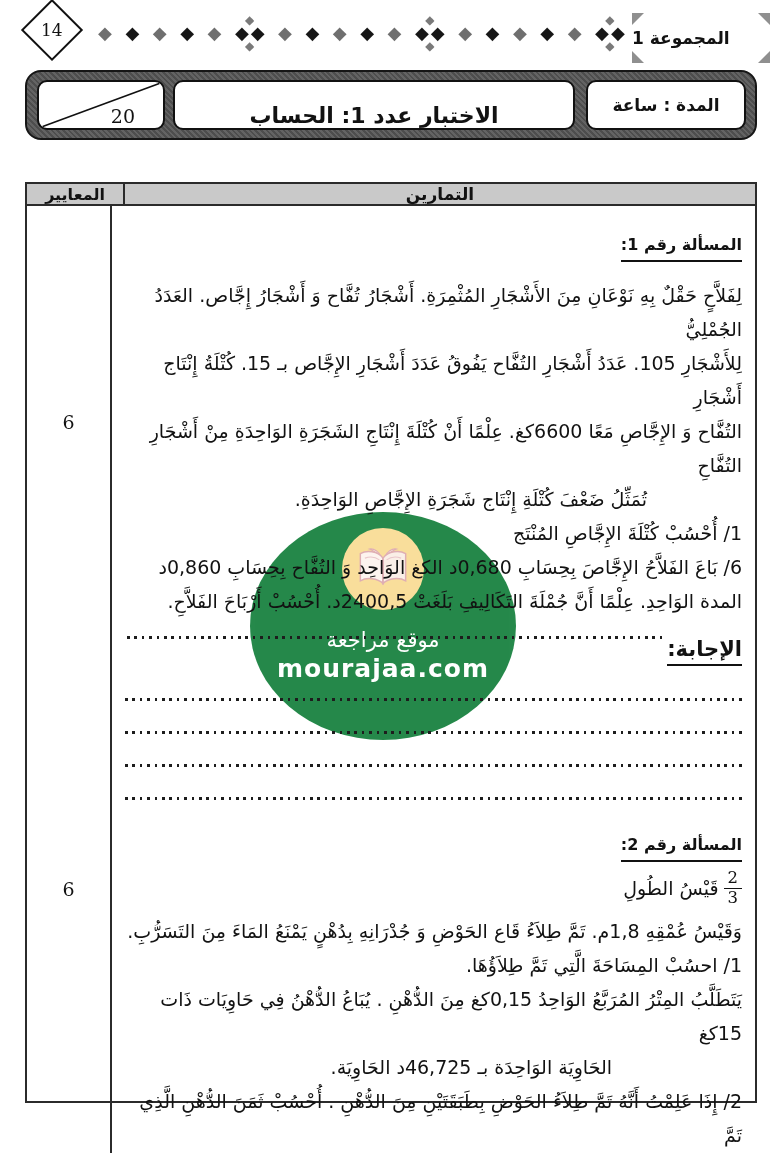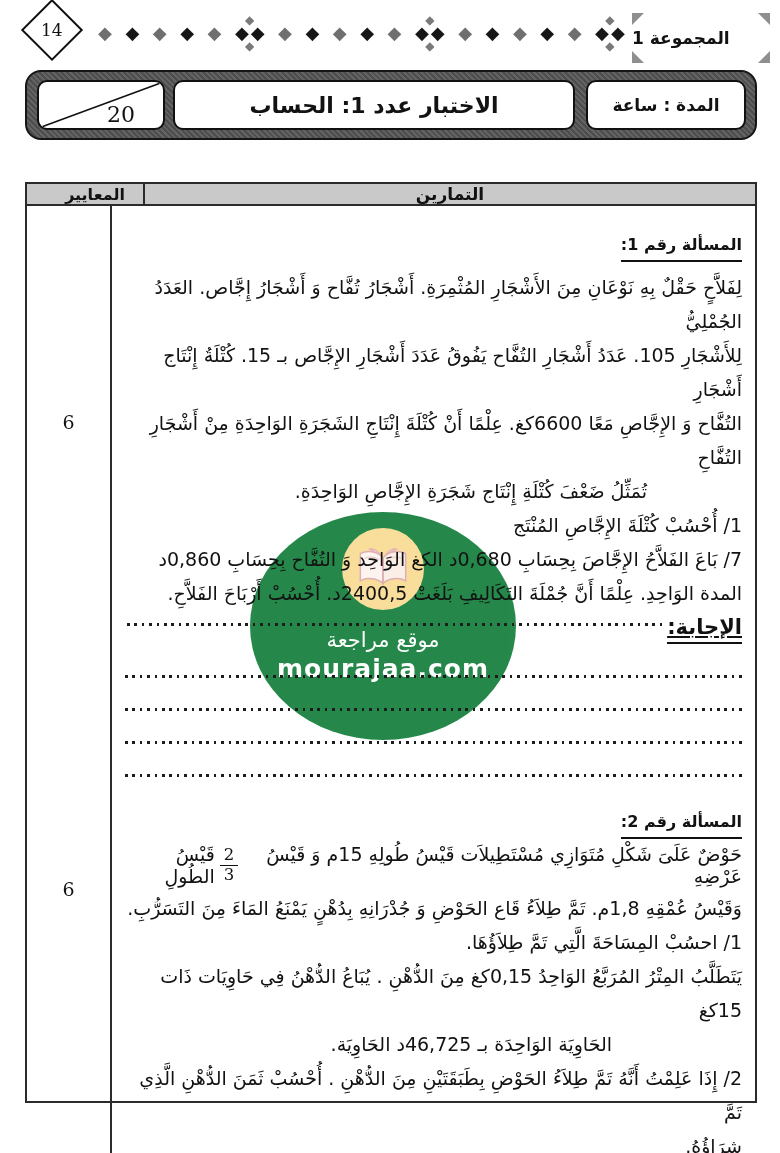--- a/index.html
+++ b/index.html
@@ -45,24 +45,24 @@
     background:#565656;
     background-image:repeating-linear-gradient(45deg, rgba(255,255,255,.08) 0 2px, rgba(0,0,0,.10) 2px 4px);
     border:2.5px solid #161616; border-radius:16px;
   }
   .hbox {
     position:absolute; top:8px; bottom:8px; background:#fff;
     border:2.2px solid #111; border-radius:10px;
     display:flex; align-items:center; justify-content:center;
   }
   .duration-box { right:9px; width:160px; font-weight:bold; font-size:17px; direction:rtl; }
-  .title-box { left:146px; right:180px; font-weight:bold; font-size:22px; direction:rtl; }
+  .title-box { left:146px; right:180px; font-weight:bold; font-size:22px; direction:rtl;align-items:flex-end; }
   .score-box { left:10px; width:128px; }
   .score-box svg { position:absolute; inset:0; width:100%; height:100%; }
-  .score-box .score { position:absolute; right:28px; bottom:1px; font-size:22px; font-family:"DejaVu Serif", serif; }
+  .score-box .score { position:absolute; right:28px; bottom:1px; font-size:19px; font-family:"DejaVu Serif", serif; }
 
   
   .watermark {
     position:absolute; left:250px; top:512px; width:266px; height:228px;
     border-radius:50%; background:#edc4c8; opacity:.93; z-index:1;
     display:flex; flex-direction:column; align-items:center;
   }
   .wm-badge {
     margin-top:16px; width:82px; height:82px; border-radius:50%;
     background:#f9dc94; display:flex; align-items:center; justify-content:center;
@@ -70,46 +70,46 @@
   .wm-name { margin-top:18px; color:#fff; font-size:21px; direction:rtl; }
   .wm-url  { margin-top:2px; color:#fff; font-size:25px; font-weight:bold; letter-spacing:1px; }
 
   
   .exam-table {
     position:absolute; left:25px; top:182px; width:732px; height:921px;
     border:2px solid #2b2b2b; z-index:2; display:flex; flex-direction:column;
     background:transparent;
   }
   .t-head { display:flex; height:31px; background:#c9c9c9; border-bottom:2px solid #2b2b2b; }
-  .t-head .crit { width:98px; border-right:2px solid #2b2b2b; display:flex; align-items:center; justify-content:center; font-weight:bold; font-size:16px; direction:rtl;margin-left:20px; }
+  .t-head .crit { width:98px; border-right:2px solid #2b2b2b; display:flex; align-items:center; justify-content:center; font-weight:bold; font-size:16px; direction:rtl; }
   .t-head .exos { flex:1; display:flex; align-items:center; justify-content:center; font-weight:bold; font-size:17px; direction:rtl; }
   .t-body { flex:1; display:flex; position:relative; }
   .crit-col { width:85px; border-right:2px solid #2b2b2b; position:relative; }
   .crit-col .mark { position:absolute; left:0; right:0; text-align:center; font-size:19px; font-family:"DejaVu Serif", serif; }
   .mark-1 { top:205px; }
   .mark-2 { top:672px; }
   .exo-col { flex:1; position:relative; padding:0 13px; direction:rtl; }
 
   
   .p-title {
     display:inline-block; font-weight:bold; font-size:16px;
     border-bottom:2.4px solid #111; padding-bottom:2px; line-height:26px;
   }
   .mt-title1 { margin-top:26px; }
   .mt-title2 { margin-top:32px; }
   .p-line { font-size:19px; line-height:34px; text-align:right; }
-  .first-line { margin-top:8px; }
+  .first-line { margin-top:16px; }
   .indent-r { padding-right:95px; }
   .indent-r2 { padding-right:130px; }
   .frac-line { display:flex; direction:rtl; align-items:center; height:52px; font-size:19px; gap:5px; }
   .frac { display:inline-flex; flex-direction:column; align-items:center; line-height:1.15; font-size:16.5px; font-family:"DejaVu Serif", serif; }
   .frac .num { border-bottom:1.8px solid #111; padding:0 4px; }
   .frac .den { padding:0 4px; }
 
-  .answer-row { display:flex; direction:rtl; align-items:center; margin-top:3px; height:32px;text-decoration:underline; }
+  .answer-row { display:flex; direction:rtl; align-items:flex-start; margin-top:18px; height:32px; }
   .answer-label {
     font-weight:bold; font-size:21px; border-bottom:2.4px solid #111;
     padding-bottom:2px; line-height:26px; flex:0 0 auto;
   }
   .answer-row .dots { flex:1; margin-bottom:9px; margin-left:2px; }
   .dots {
     height:3px;
     background-image:repeating-linear-gradient(to right, #1d1d1d 0 2.6px, transparent 2.6px 7.4px);
   }
   .dots-row { margin-top:30px; }
@@ -213,36 +213,35 @@
     </div>
     <div class="exo-col">
 
       <div>
         <span class="p-title mt-title1">المسألة رقم 1:</span>
         <div class="p-line first-line">لِفَلاَّحٍ حَقْلٌ بِهِ نَوْعَانِ مِنَ الأَشْجَارِ المُثْمِرَةِ. أَشْجَارُ تُفَّاح وَ أَشْجَارُ إِجَّاص. العَدَدُ الجُمْلِيُّ</div>
         <div class="p-line">لِلأَشْجَارِ 105. عَدَدُ أَشْجَارِ التُفَّاح يَفُوقُ عَدَدَ أَشْجَارِ الإِجَّاص بـ 15. كُتْلَةُ إِنْتَاج أَشْجَارِ</div>
         <div class="p-line">التُفَّاح وَ الإِجَّاصِ مَعًا 6600كغ. عِلْمًا أَنْ كُتْلَةَ إِنْتَاجِ الشَجَرَةِ الوَاحِدَةِ مِنْ أَشْجَارِ التُفَّاحِ</div>
         <div class="p-line indent-r">تُمَثِّلُ ضَعْفَ كُتْلَةِ إِنْتَاج شَجَرَةِ الإِجَّاصِ الوَاحِدَةِ.</div>
         <div class="p-line">1/ أُحْسُبْ كُتْلَةَ الإِجَّاصِ المُنْتَج</div>
-        <div class="p-line">7/ بَاعَ الفَلاَّحُ الإِجَّاصَ بِحِسَابِ 0,680د الكغ الوَاحِد وَ التُفَّاح بِحِسَابِ 0,860د</div>
+        <div class="p-line">6/ بَاعَ الفَلاَّحُ الإِجَّاصَ بِحِسَابِ 0,680د الكغ الوَاحِد وَ التُفَّاح بِحِسَابِ 0,860د</div>
         <div class="p-line">المدة الوَاحِدِ. عِلْمًا أَنَّ جُمْلَةَ التَكَالِيفِ بَلَغَتْ 2400,5د. أُحْسُبْ أَرْبَاحَ الفَلاَّحِ.</div>
         <div class="answer-row">
           <span class="answer-label">الإجابة:</span>
           <div class="dots"></div>
         </div>
         <div class="dots dots-row"></div>
         <div class="dots dots-row"></div>
         <div class="dots dots-row"></div>
         <div class="dots dots-row"></div>
       </div>
 
       <div>
         <span class="p-title mt-title2">المسألة رقم 2:</span>
         <div class="frac-line">
-          <span>حَوْضٌ عَلَىَ شَكْلِ مُتَوَازِي مُسْتَطِيلاَت قَيْسُ طُولِهِ 15م وَ قَيْسُ عَرْضِهِ</span>
           <span class="frac">
             <span class="num">2</span>
             <span class="den">3</span>
           </span>
           <span>قَيْسُ الطُولِ</span>
         </div>
         <div class="p-line">وَقَيْسُ عُمْقِهِ 1,8م. تَمَّ طِلاَءُ قَاع الحَوْضِ وَ جُدْرَانِهِ بِدُهْنٍ يَمْنَعُ المَاءَ مِنَ التَسَرُّبِ.</div>
         <div class="p-line">1/ احسُبْ المِسَاحَةَ الَّتِي تَمَّ طِلاَؤُهَا.</div>
         <div class="p-line">يَتَطَلَّبُ المِتْرُ المُرَبَّعُ الوَاحِدُ 0,15كغ مِنَ الدُّهْنِ . يُبَاعُ الدُّهْنُ فِي حَاوِيَات ذَات 15كغ</div>
         <div class="p-line indent-r2">الحَاوِيَة الوَاحِدَة بـ 46,725د الحَاوِيَة.</div>

